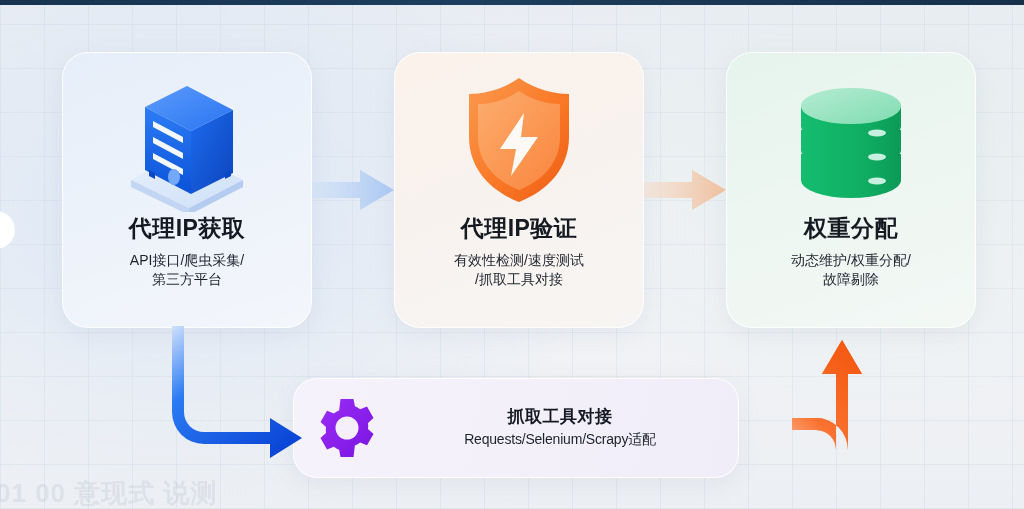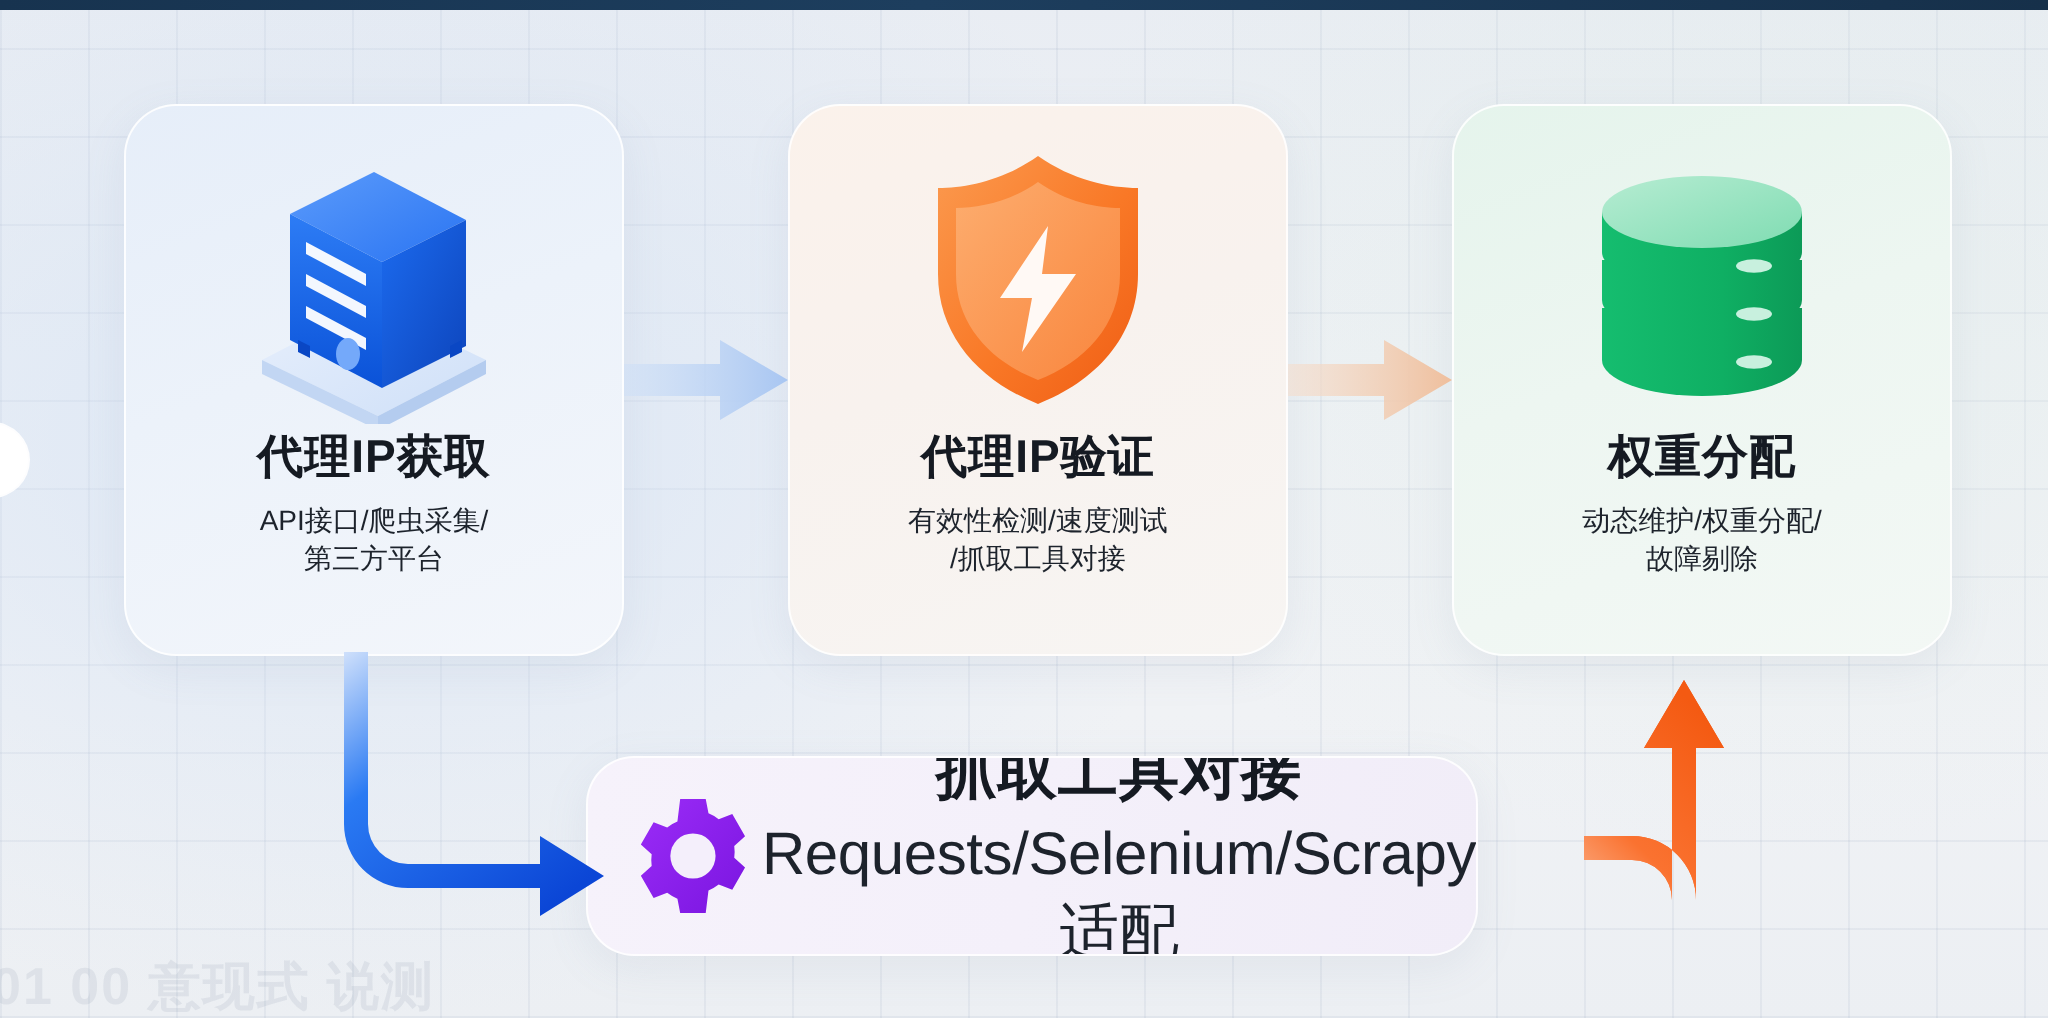--- a/index.html
+++ b/index.html
@@ -142,22 +142,22 @@
     justify-content: flex-start;
     padding-left: 22px;
   }
   #card-tools .tools-text {
     display: flex;
     flex-direction: column;
     align-items: center;
     flex: 1;
     margin-left: 4px;
   }
-  #card-tools .card-title { font-size: 30px; }
-  #card-tools .card-sub  { font-size: 30px; margin-top: 3px; letter-spacing: -0.2px; text-align: center; }
+  #card-tools .card-title { font-size: 17px; font-family: Liberation Mono, monospace; }
+  #card-tools .card-sub  { font-size: 14px; margin-top: 3px; letter-spacing: -0.2px; text-align: center; }
 
   
   .arrow-h { position: absolute; }
 
   #arrow-1 { left: 312px; top: 160px; width: 84px; height: 60px; }
   #arrow-2 { left: 644px; top: 160px; width: 84px; height: 60px; }
   #arrow-elbow-left  { left: 160px; top: 326px; width: 160px; height: 136px; }
   #arrow-elbow-right { left: 792px; top: 334px; width: 130px; height: 132px; }
 
   

